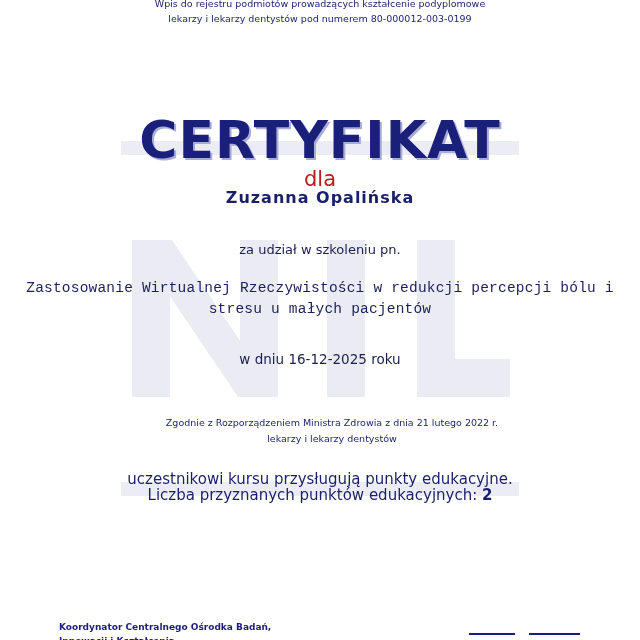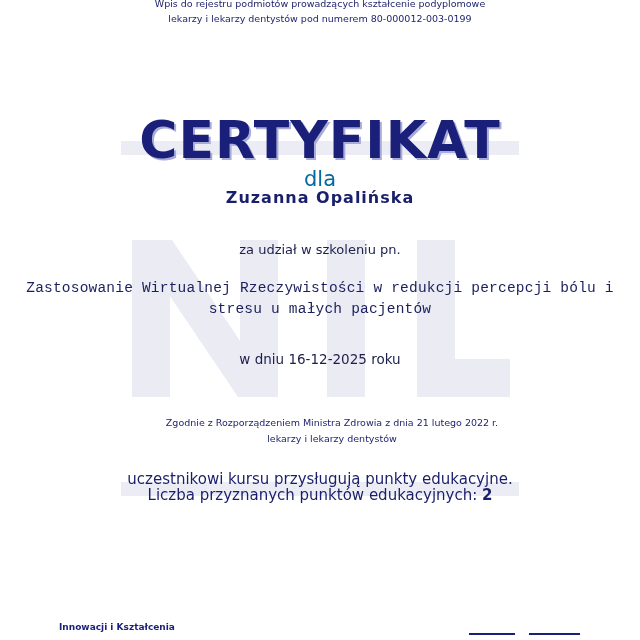--- a/index.html
+++ b/index.html
@@ -13,21 +13,21 @@
     .center { left: 0; width: 640px; text-align: center; }
     .band { background: #ecedf4; }
     .wm { background: #eaebf3; }
     .registry { top: -4px; font-size: 9.5px; line-height: 15px; color: #1b1f6b; }
     .title {
       top: 62px; font-size: 52px; font-weight: bold; letter-spacing: 1px;
       color: #1a1f7a; text-shadow: 2px 2px 0 #a9acd6;
       font-family: "DejaVu Sans", sans-serif;
       margin-top: 48px;
     }
-    .dla { top: 167px; font-size: 21px; color: #0369a1; }
+    .dla { top: 167px; font-size: 21px; color: #b91c1c; }
     .name { top: 188px; font-size: 16px; font-weight: bold; letter-spacing: 1px; color: #1a1f6b; }
     .intro { top: 242px; font-size: 13px; color: #1b1f4b; text-align: center; }
     .course { top: 278px; font-size: 14.5px; line-height: 21px; color: #1b1f5e; letter-spacing: 0.2px; font-family: Liberation Mono, monospace; }
     .date { top: 351px; font-size: 13.5px; color: #1b1f4b; }
     .legal { top: 415px; font-size: 9.5px; line-height: 15.5px; color: #1b1f6b; padding-left: 12px; }
     .points { top: 472px; font-size: 15px; line-height: 15.5px; color: #1b1f6b; }
     .points b { font-weight: bold; }
     .coord { left: 59px; top: 620px; font-size: 9px; line-height: 14px; font-weight: bold; color: #1b1f7a; width: 260px; }
     .sigline { height: 2px; background: #1a1f7a; }
   </style>
@@ -76,17 +76,18 @@
 
 <div class="abs center points">
   <div>uczestnikowi kursu przysługują punkty edukacyjne.</div>
   <div>
     <span>Liczba przyznanych punktów edukacyjnych:</span>
     <b>2</b>
   </div>
 </div>
 
 <div class="abs coord">
+  <div>Koordynator Centralnego Ośrodka Badań,</div>
   <div>Innowacji i Kształcenia</div>
 </div>
 
 <div class="abs sigline" style="left:469px;top:633px;width:46px;"></div>
 <div class="abs sigline" style="left:529px;top:633px;width:51px;"></div>
 
 </body></html>

